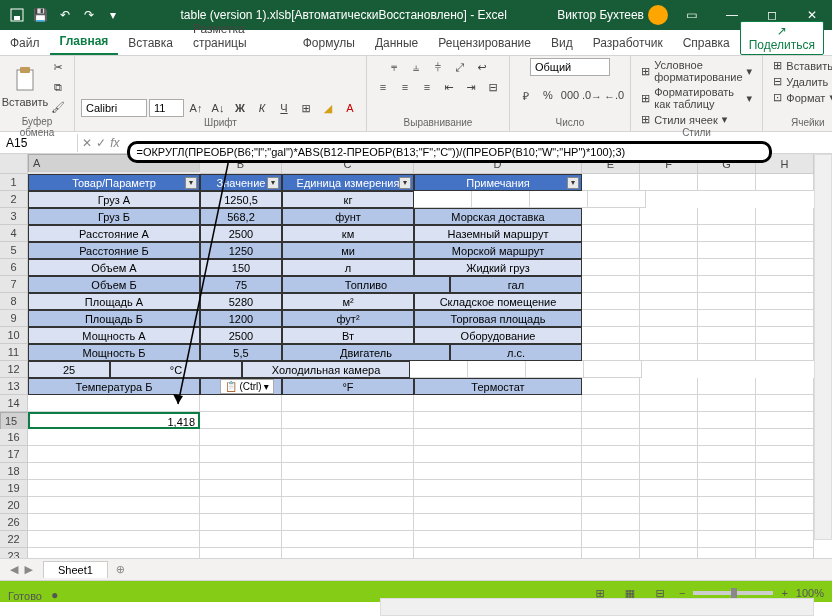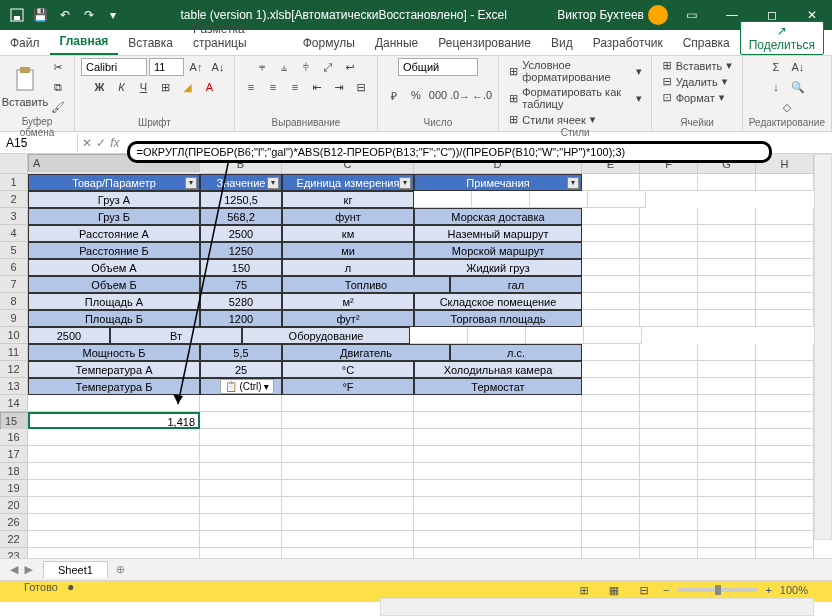--- a/index.html
+++ b/index.html
@@ -48,21 +48,21 @@
 .td{background:#d9e1f2;text-align:center;border:1px solid #333}
 .td.alt{background:#b4c6e7}
 .td.colA{text-align:center}
 .td.colB{text-align:center}
 .active-cell{border:2px solid #0c7d44!important;text-align:right}
 .arrow-line{position:absolute;z-index:3;pointer-events:none}
 .ctrl-btn{position:absolute;left:220px;top:225px;border:1px solid #ababab;background:#fff;font-size:10px;padding:1px 4px;display:flex;align-items:center;gap:2px}
 .sheet-tabs{height:22px;display:flex;align-items:center;border-top:1px solid #d4d4d4;font-size:11px;background:#f3f2f1}
 .sheet-nav{display:flex;gap:6px;padding:0 10px;color:#888}
 .sheet-tab{background:#fff;border:1px solid #ccc;border-bottom:none;padding:2px 14px}
-.statusbar{height:22px;background:#fde047;border-top:1px solid #d4d4d4;display:flex;align-items:flex-start;font-size:11px;color:#555;padding:0 24px}
+.statusbar{height:22px;background:#84cc16;border-top:1px solid #d4d4d4;display:flex;align-items:flex-end;font-size:11px;color:#555;padding:0 8px}
 .status-right{margin-left:auto;display:flex;align-items:center;gap:8px}
 .view-btn{width:22px;height:18px;border:1px solid transparent;display:flex;align-items:center;justify-content:center}
 .zoom-slider{width:80px;height:4px;background:#ccc;position:relative}
 .zoom-thumb{position:absolute;left:38px;top:-3px;width:6px;height:10px;background:#888}
 svg{display:block}
 .scrollbar-h{position:absolute;bottom:0;right:18px;left:380px;height:18px;background:#f0f0f0;border:1px solid #ddd}
 .scrollbar-v{position:absolute;right:0;top:0;bottom:18px;width:18px;background:#f0f0f0;border:1px solid #ddd}
 </style>
 </head>
 <body>
@@ -119,21 +119,21 @@
       </div>
       <div style="display:flex;flex-direction:column;gap:2px">
         <div class="mini">✂</div>
         <div class="mini">⧉</div>
         <div class="mini">🖌</div>
       </div>
     </div>
     <div class="group-label">Буфер обмена</div>
   </div>
   <div class="group">
-    <div class="group-body" style="flex-direction:column;align-items:center;gap:2px">
+    <div class="group-body" style="flex-direction:row;align-items:flex-end;gap:2px">
       <div class="btn-row">
         <div class="sel w60">Calibri</div>
         <div class="sel w35">11</div>
         <div class="mini">A↑</div>
         <div class="mini">A↓</div>
       </div>
       <div class="btn-row">
         <div class="mini b">Ж</div>
         <div class="mini i">К</div>
         <div class="mini u">Ч</div>
@@ -329,20 +329,21 @@
         <div class="cell td alt cB colB">1200</div>
         <div class="cell td alt cC">фут²</div>
         <div class="cell td alt cD">Торговая площадь</div>
         <div class="cell cE"></div>
         <div class="cell cF"></div>
         <div class="cell cG"></div>
         <div class="cell cH"></div>
       </div>
       <div class="row">
         <div class="row-h">10</div>
+        <div class="cell td cA colA">Мощность А</div>
         <div class="cell td cB colB">2500</div>
         <div class="cell td cC">Вт</div>
         <div class="cell td cD">Оборудование</div>
         <div class="cell cE"></div>
         <div class="cell cF"></div>
         <div class="cell cG"></div>
         <div class="cell cH"></div>
       </div>
       <div class="row">
         <div class="row-h">11</div>
@@ -350,21 +351,20 @@
         <div class="cell td alt cB colB">5,5</div>
         <div class="cell td alt cD">Двигатель</div>
         <div class="cell td alt cC">л.с.</div>
         <div class="cell cE"></div>
         <div class="cell cF"></div>
         <div class="cell cG"></div>
         <div class="cell cH"></div>
       </div>
       <div class="row">
         <div class="row-h">12</div>
-        <div class="cell td cA colA">Температура А</div>
         <div class="cell td cB colB">25</div>
         <div class="cell td cC">°C</div>
         <div class="cell td cD">Холодильная камера</div>
         <div class="cell cE"></div>
         <div class="cell cF"></div>
         <div class="cell cG"></div>
         <div class="cell cH"></div>
       </div>
       <div class="row">
         <div class="row-h">13</div>

